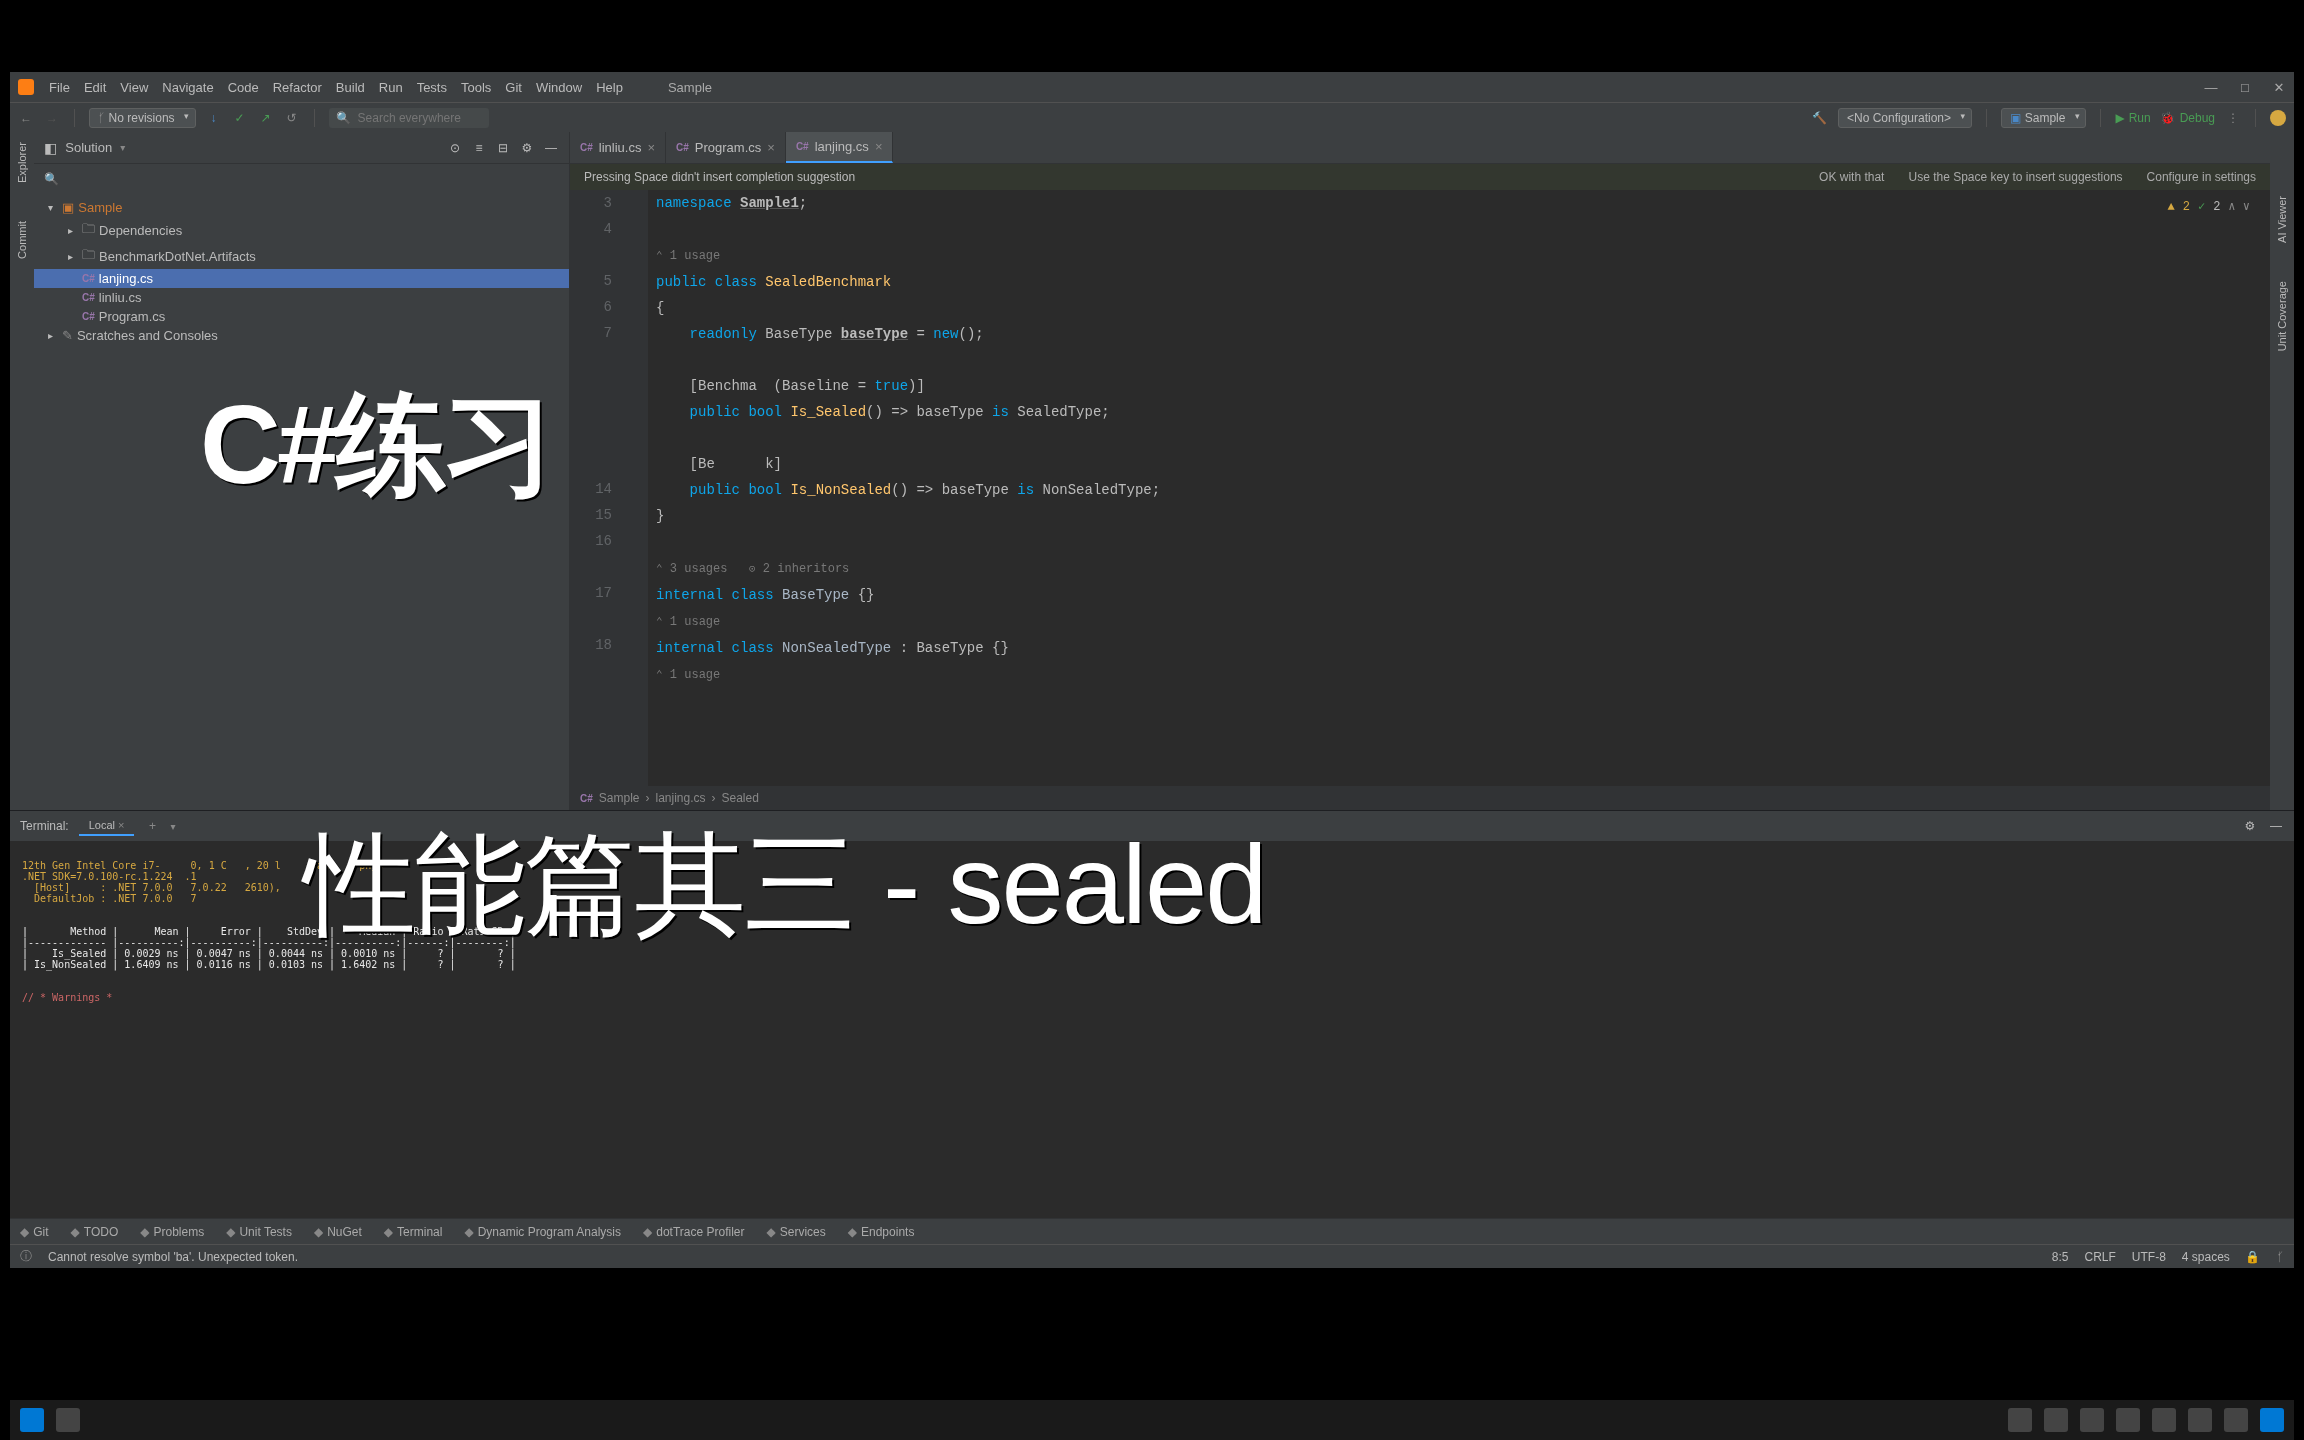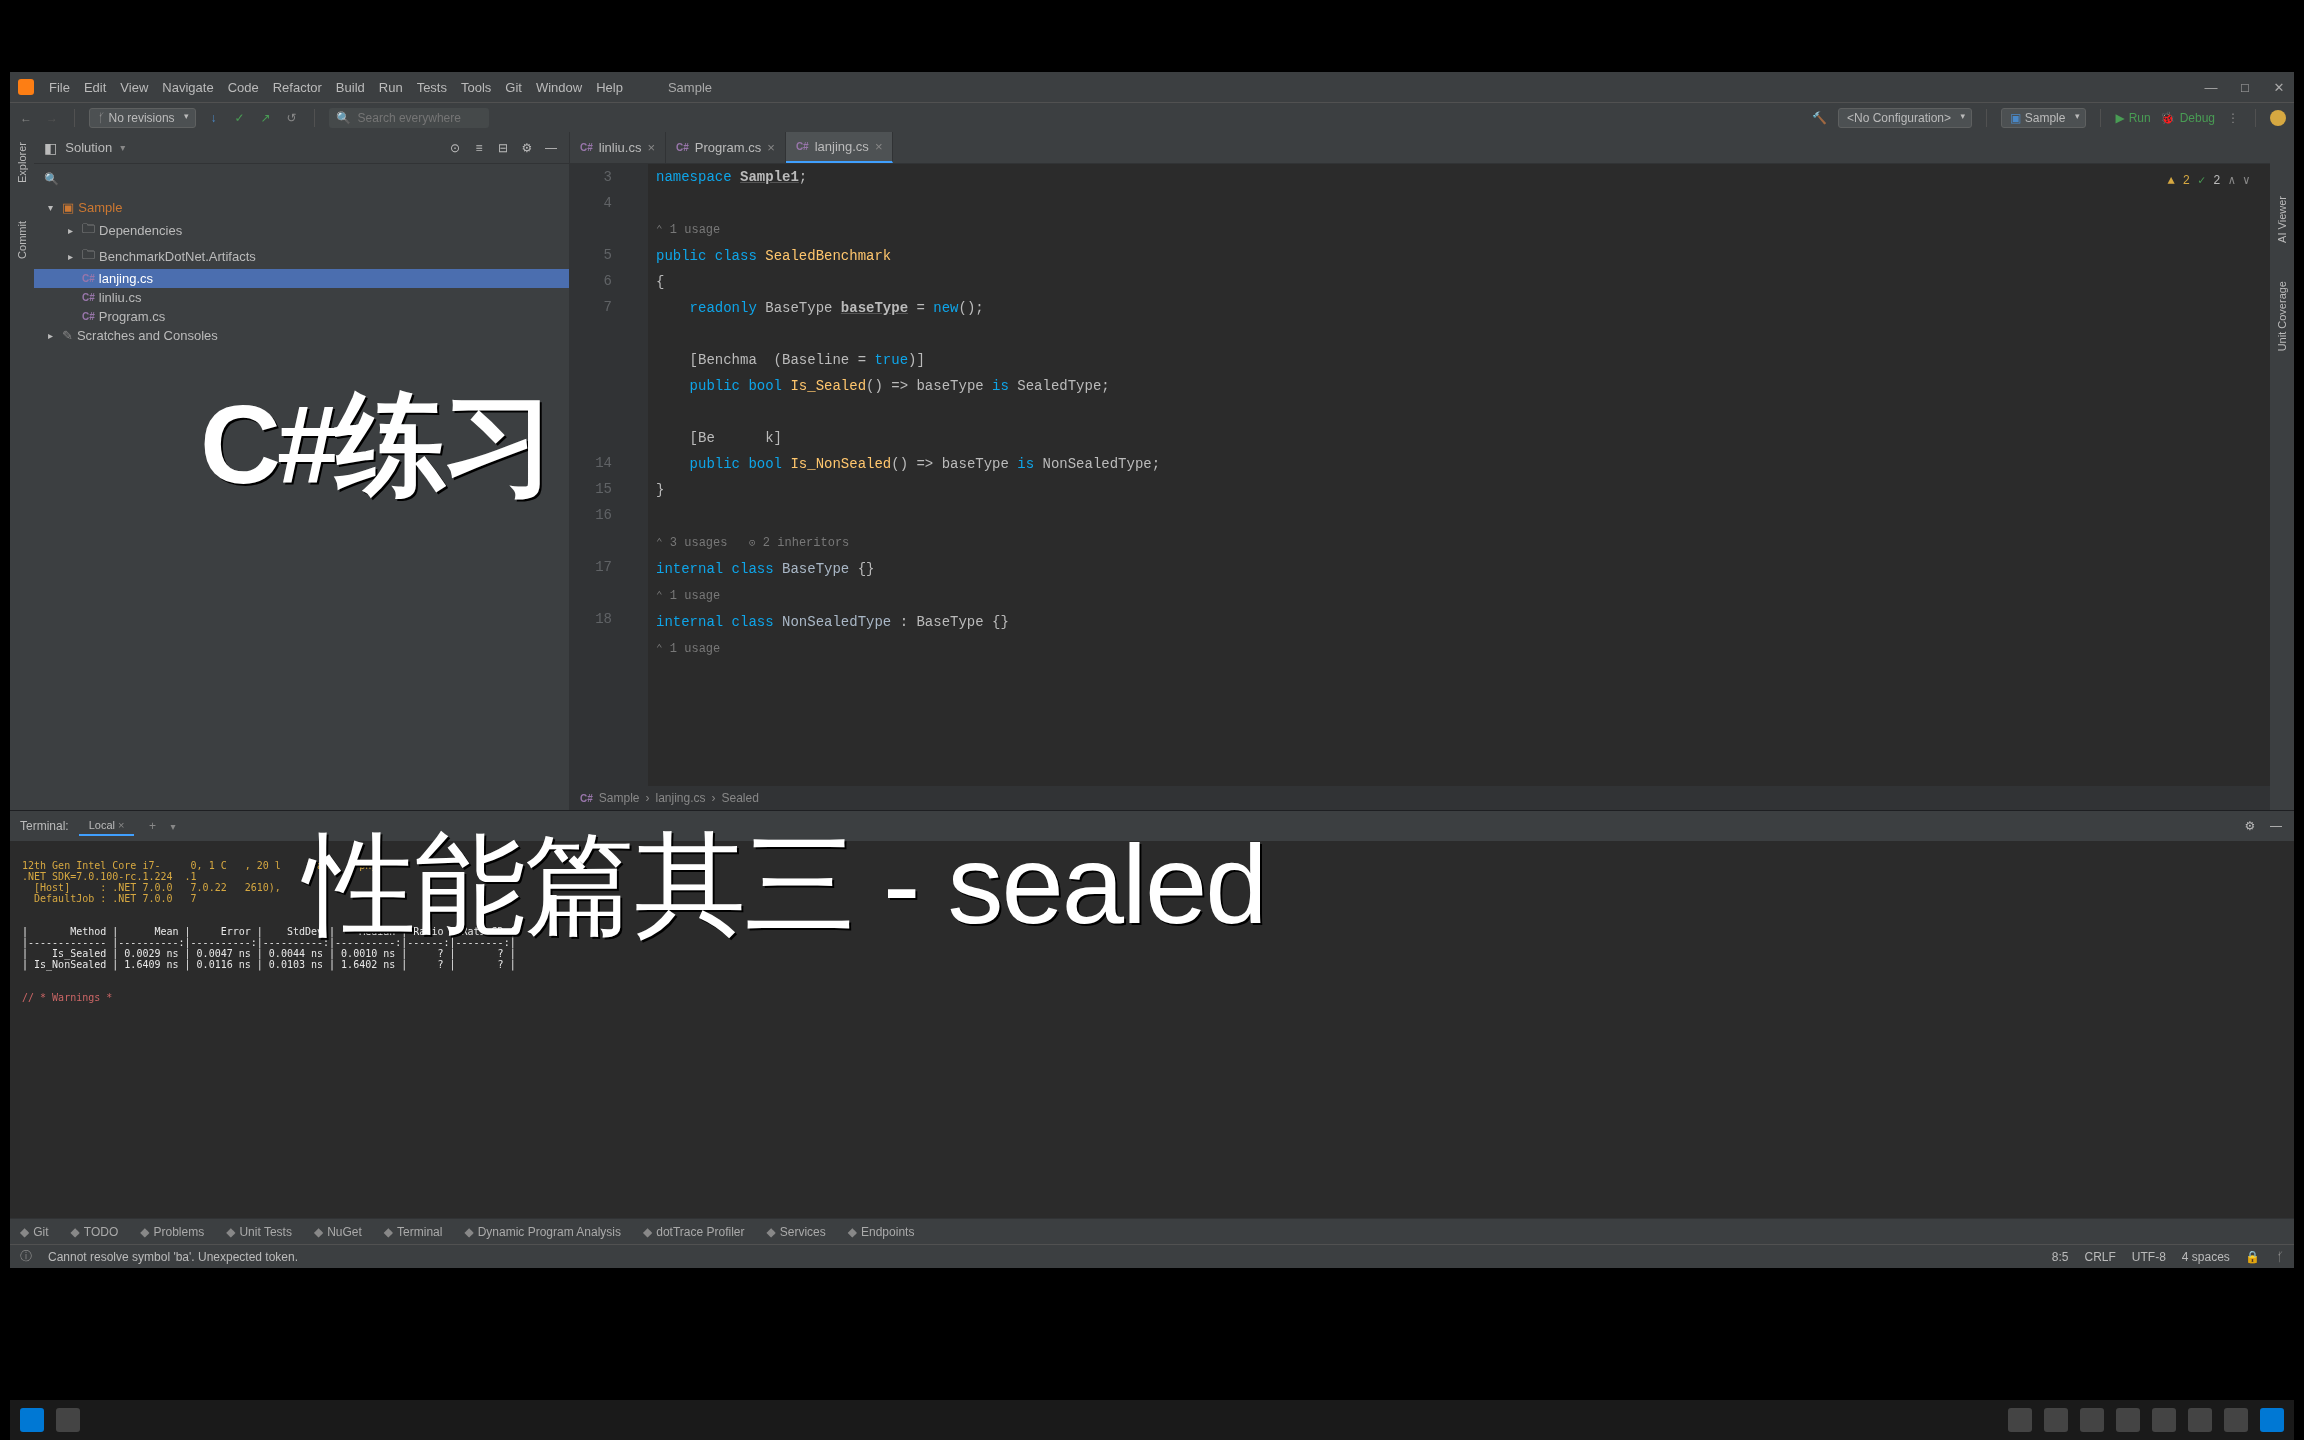--- a/index.html
+++ b/index.html
@@ -282,20 +282,27 @@
             <span class="cs-icon">C#</span>
             <span>Program.cs</span>
             <span class="close">×</span>
           </div>
           <div class="ed-tab active">
             <span class="cs-icon">C#</span>
             <span>lanjing.cs</span>
             <span class="close">×</span>
           </div>
         </div>
+      <div class="hint-bar">
+        <span>Pressing Space didn't insert completion suggestion</span>
+        <div class="spacer"></div>
+        <span class="hint-link">OK with that</span>
+        <span class="hint-link">Use the Space key to insert suggestions</span>
+        <span class="hint-link">Configure in settings</span>
+      </div>
       <div class="code-editor">
         <div class="problems-badge">
           <span class="warn">▲</span>
             <span class="warn">2</span>
           <span class="hint">✓</span>
             <span>2</span>
           <span style="color:#888">∧ ∨</span>
         </div>
         <div class="gutter-nums" id="gutter-nums">
             <div>3</div>

